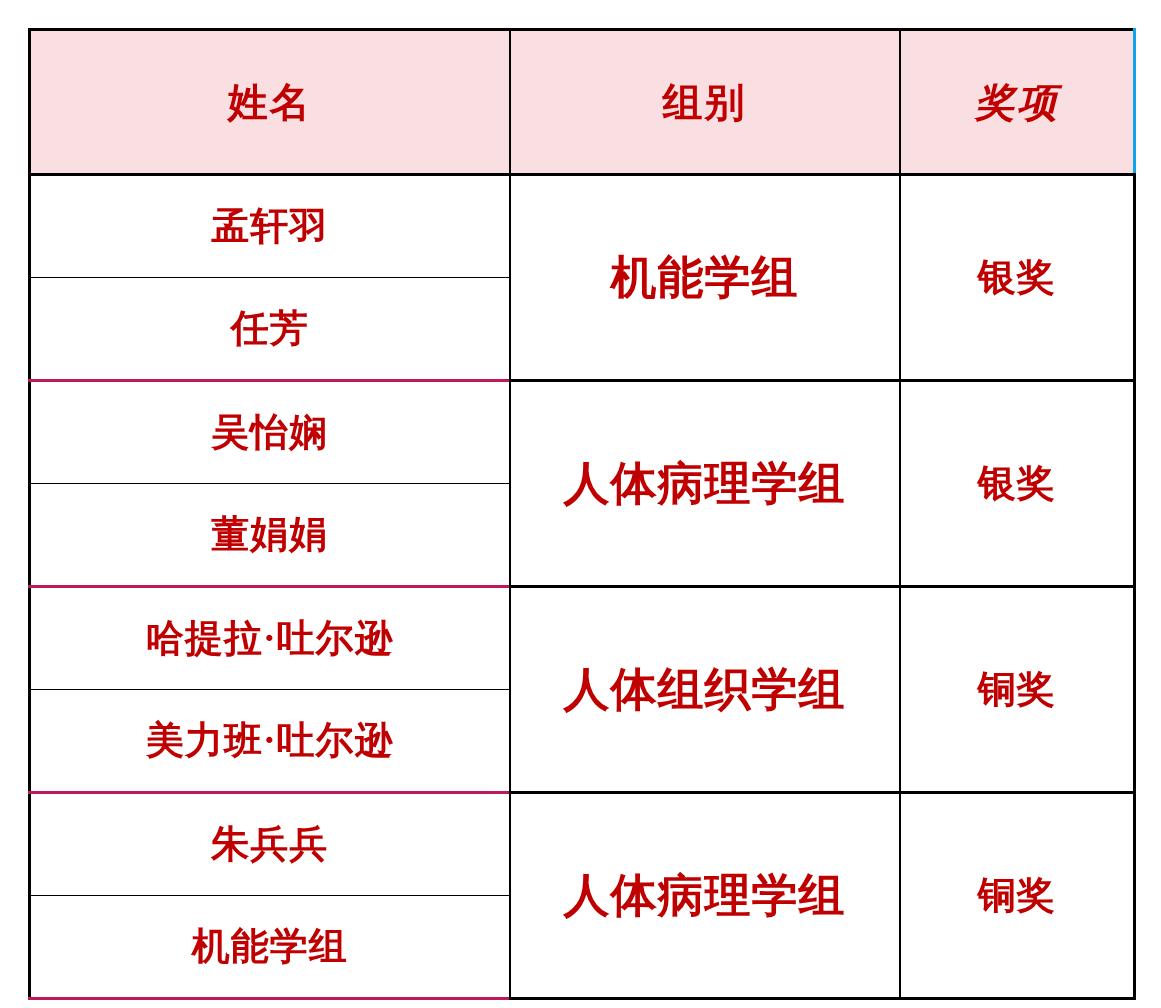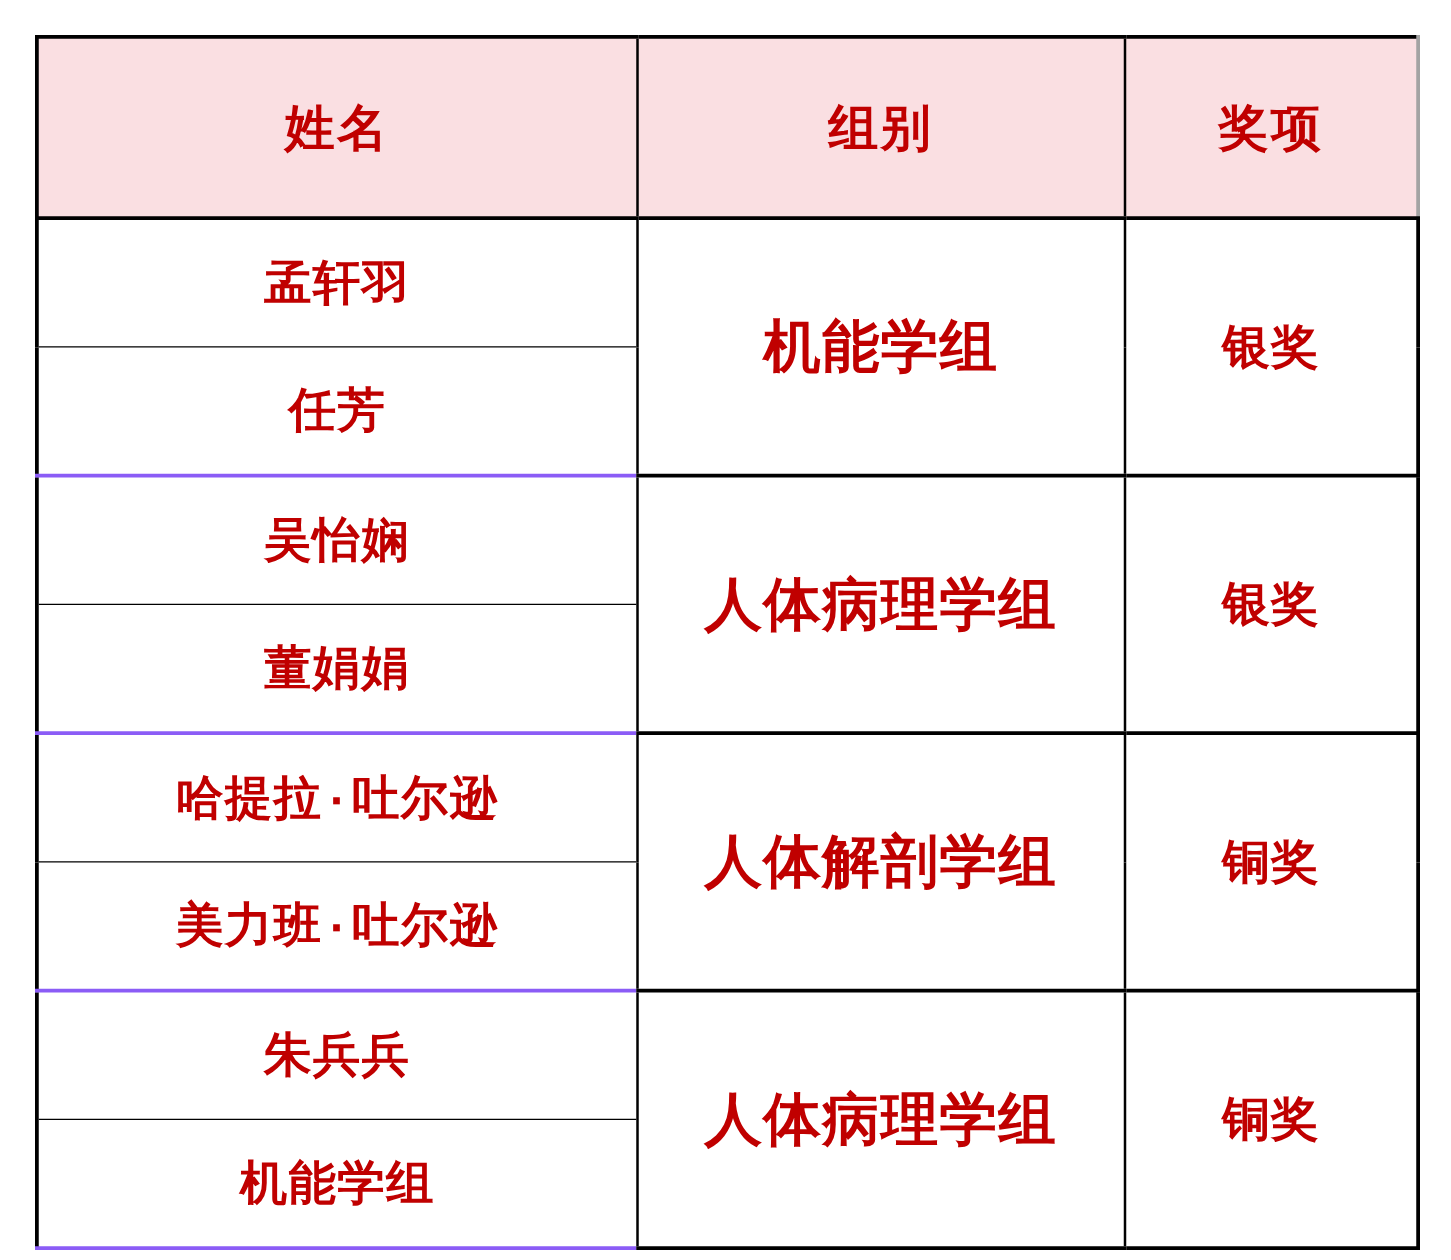--- a/index.html
+++ b/index.html
@@ -43,46 +43,45 @@
     letter-spacing: 2px;
   }
   td.name-cell {
     font-size: 38px;
     height: 99px;
     border-top: 1px solid #000000;
     border-bottom: 1px solid #000000;
     border-left: 2px solid #000000;
     border-right: 2px solid #000000;
     letter-spacing: 1px;
-    font-family: Liberation Mono, monospace;
   }
   td.name-cell.first {
     border-top: 3px solid #000000;
   }
   td.name-cell.last-of-group {
-    border-bottom: 3px solid #8b5cf6;
+    border-bottom: 3px solid #be185d;
   }
   td.group-cell {
     font-size: 46px;
     border-top: 3px solid #000000;
     border-bottom: 3px solid #000000;
     letter-spacing: 1px;
   }
   td.prize-cell {
     font-size: 38px;
     border-top: 3px solid #000000;
     border-bottom: 3px solid #000000;
     letter-spacing: 1px;
   }
   thead th.head-name, thead th.head-group, thead th.head-prize {
     border-top: 3px solid #000000;
     border-bottom: 3px solid #000000;
   }
   thead th.head-name  { border-left: 3px solid #000000; }
-  thead th.head-prize { border-right: 3px solid #a3a3a3; }
+  thead th.head-prize { border-right: 3px solid #0ea5e9; font-style: italic; }
   td.prize-cell       { border-right: 3px solid #000000; margin-left: 11px; }
   td.name-cell        { border-left: 3px solid #000000; }
 </style>
 </head>
 <body>
 
 <div class="table-wrap">
   <table class="award-table">
     <colgroup>
       <col class="c-name">
@@ -111,21 +110,21 @@
         <td class="name-cell">吴怡娴</td>
         <td class="group-cell" rowspan="2">人体病理学组</td>
         <td class="prize-cell" rowspan="2">银奖</td>
       </tr>
       <tr>
         <td class="name-cell last-of-group">董娟娟</td>
       </tr>
 
       <tr>
         <td class="name-cell">哈提拉·吐尔逊</td>
-        <td class="group-cell" rowspan="2">人体解剖学组</td>
+        <td class="group-cell" rowspan="2">人体组织学组</td>
         <td class="prize-cell" rowspan="2">铜奖</td>
       </tr>
       <tr>
         <td class="name-cell last-of-group">美力班·吐尔逊</td>
       </tr>
 
       <tr>
         <td class="name-cell">朱兵兵</td>
         <td class="group-cell" rowspan="2">人体病理学组</td>
         <td class="prize-cell" rowspan="2">铜奖</td>

